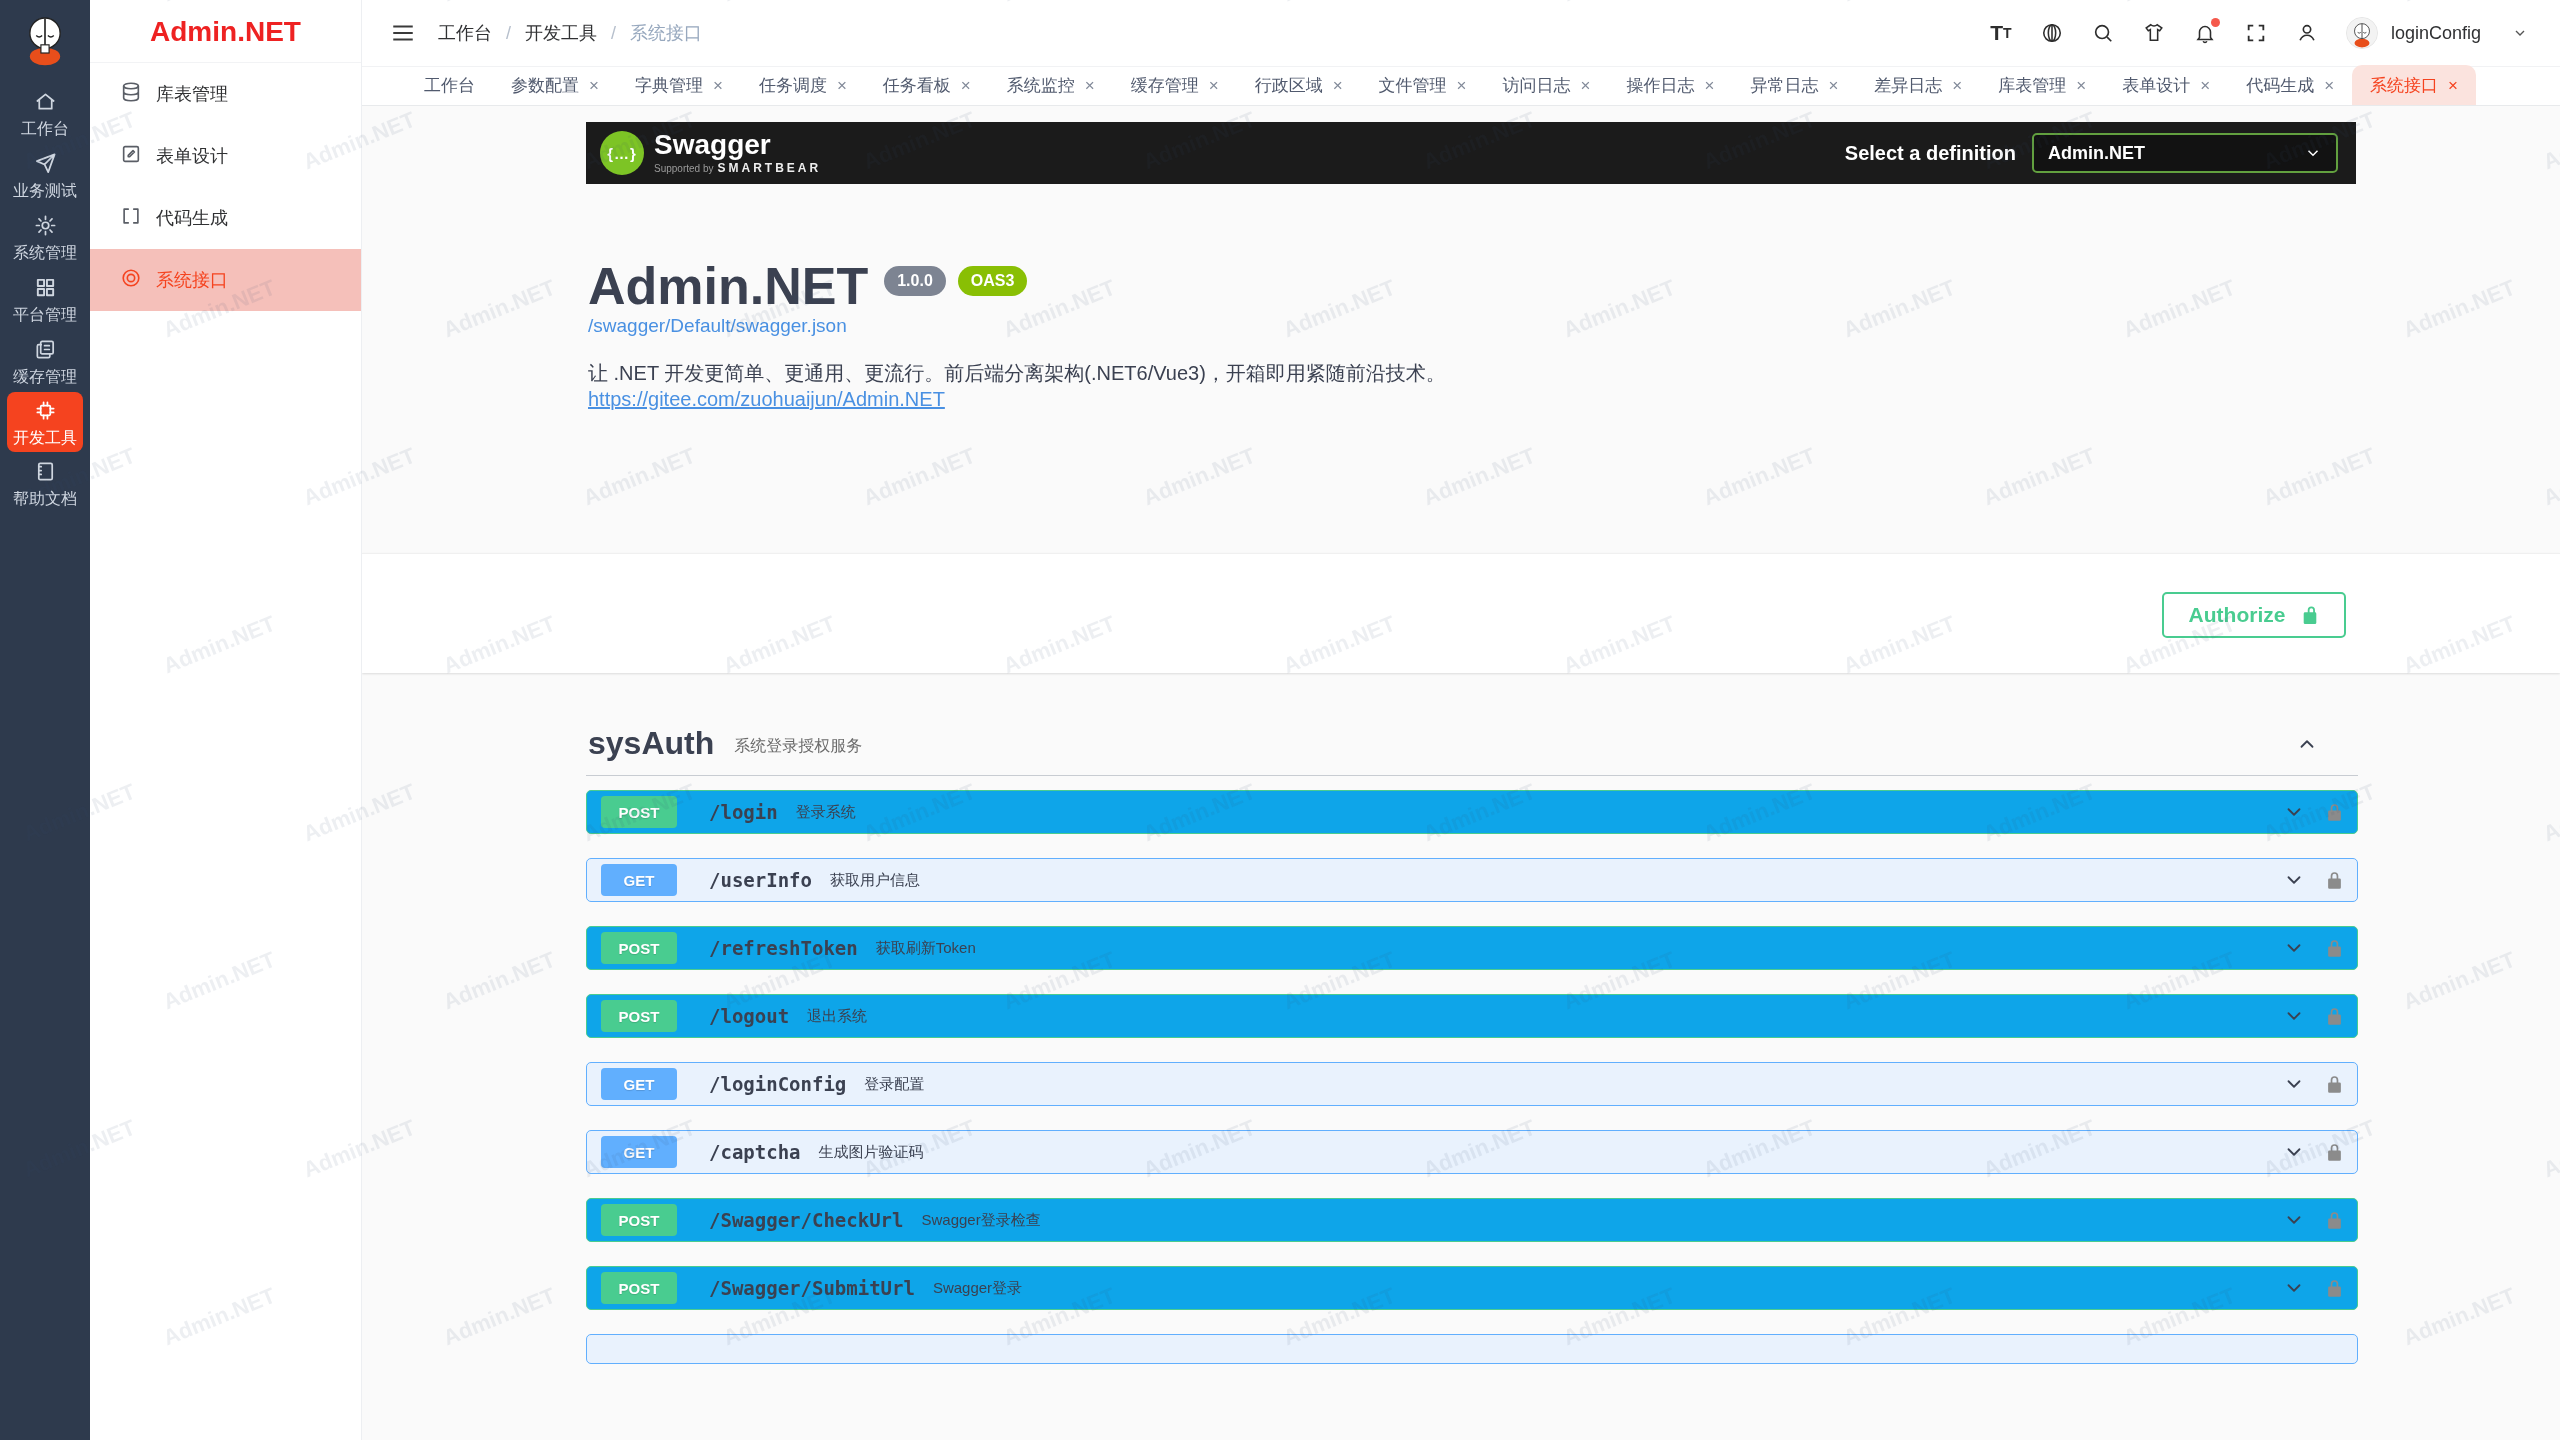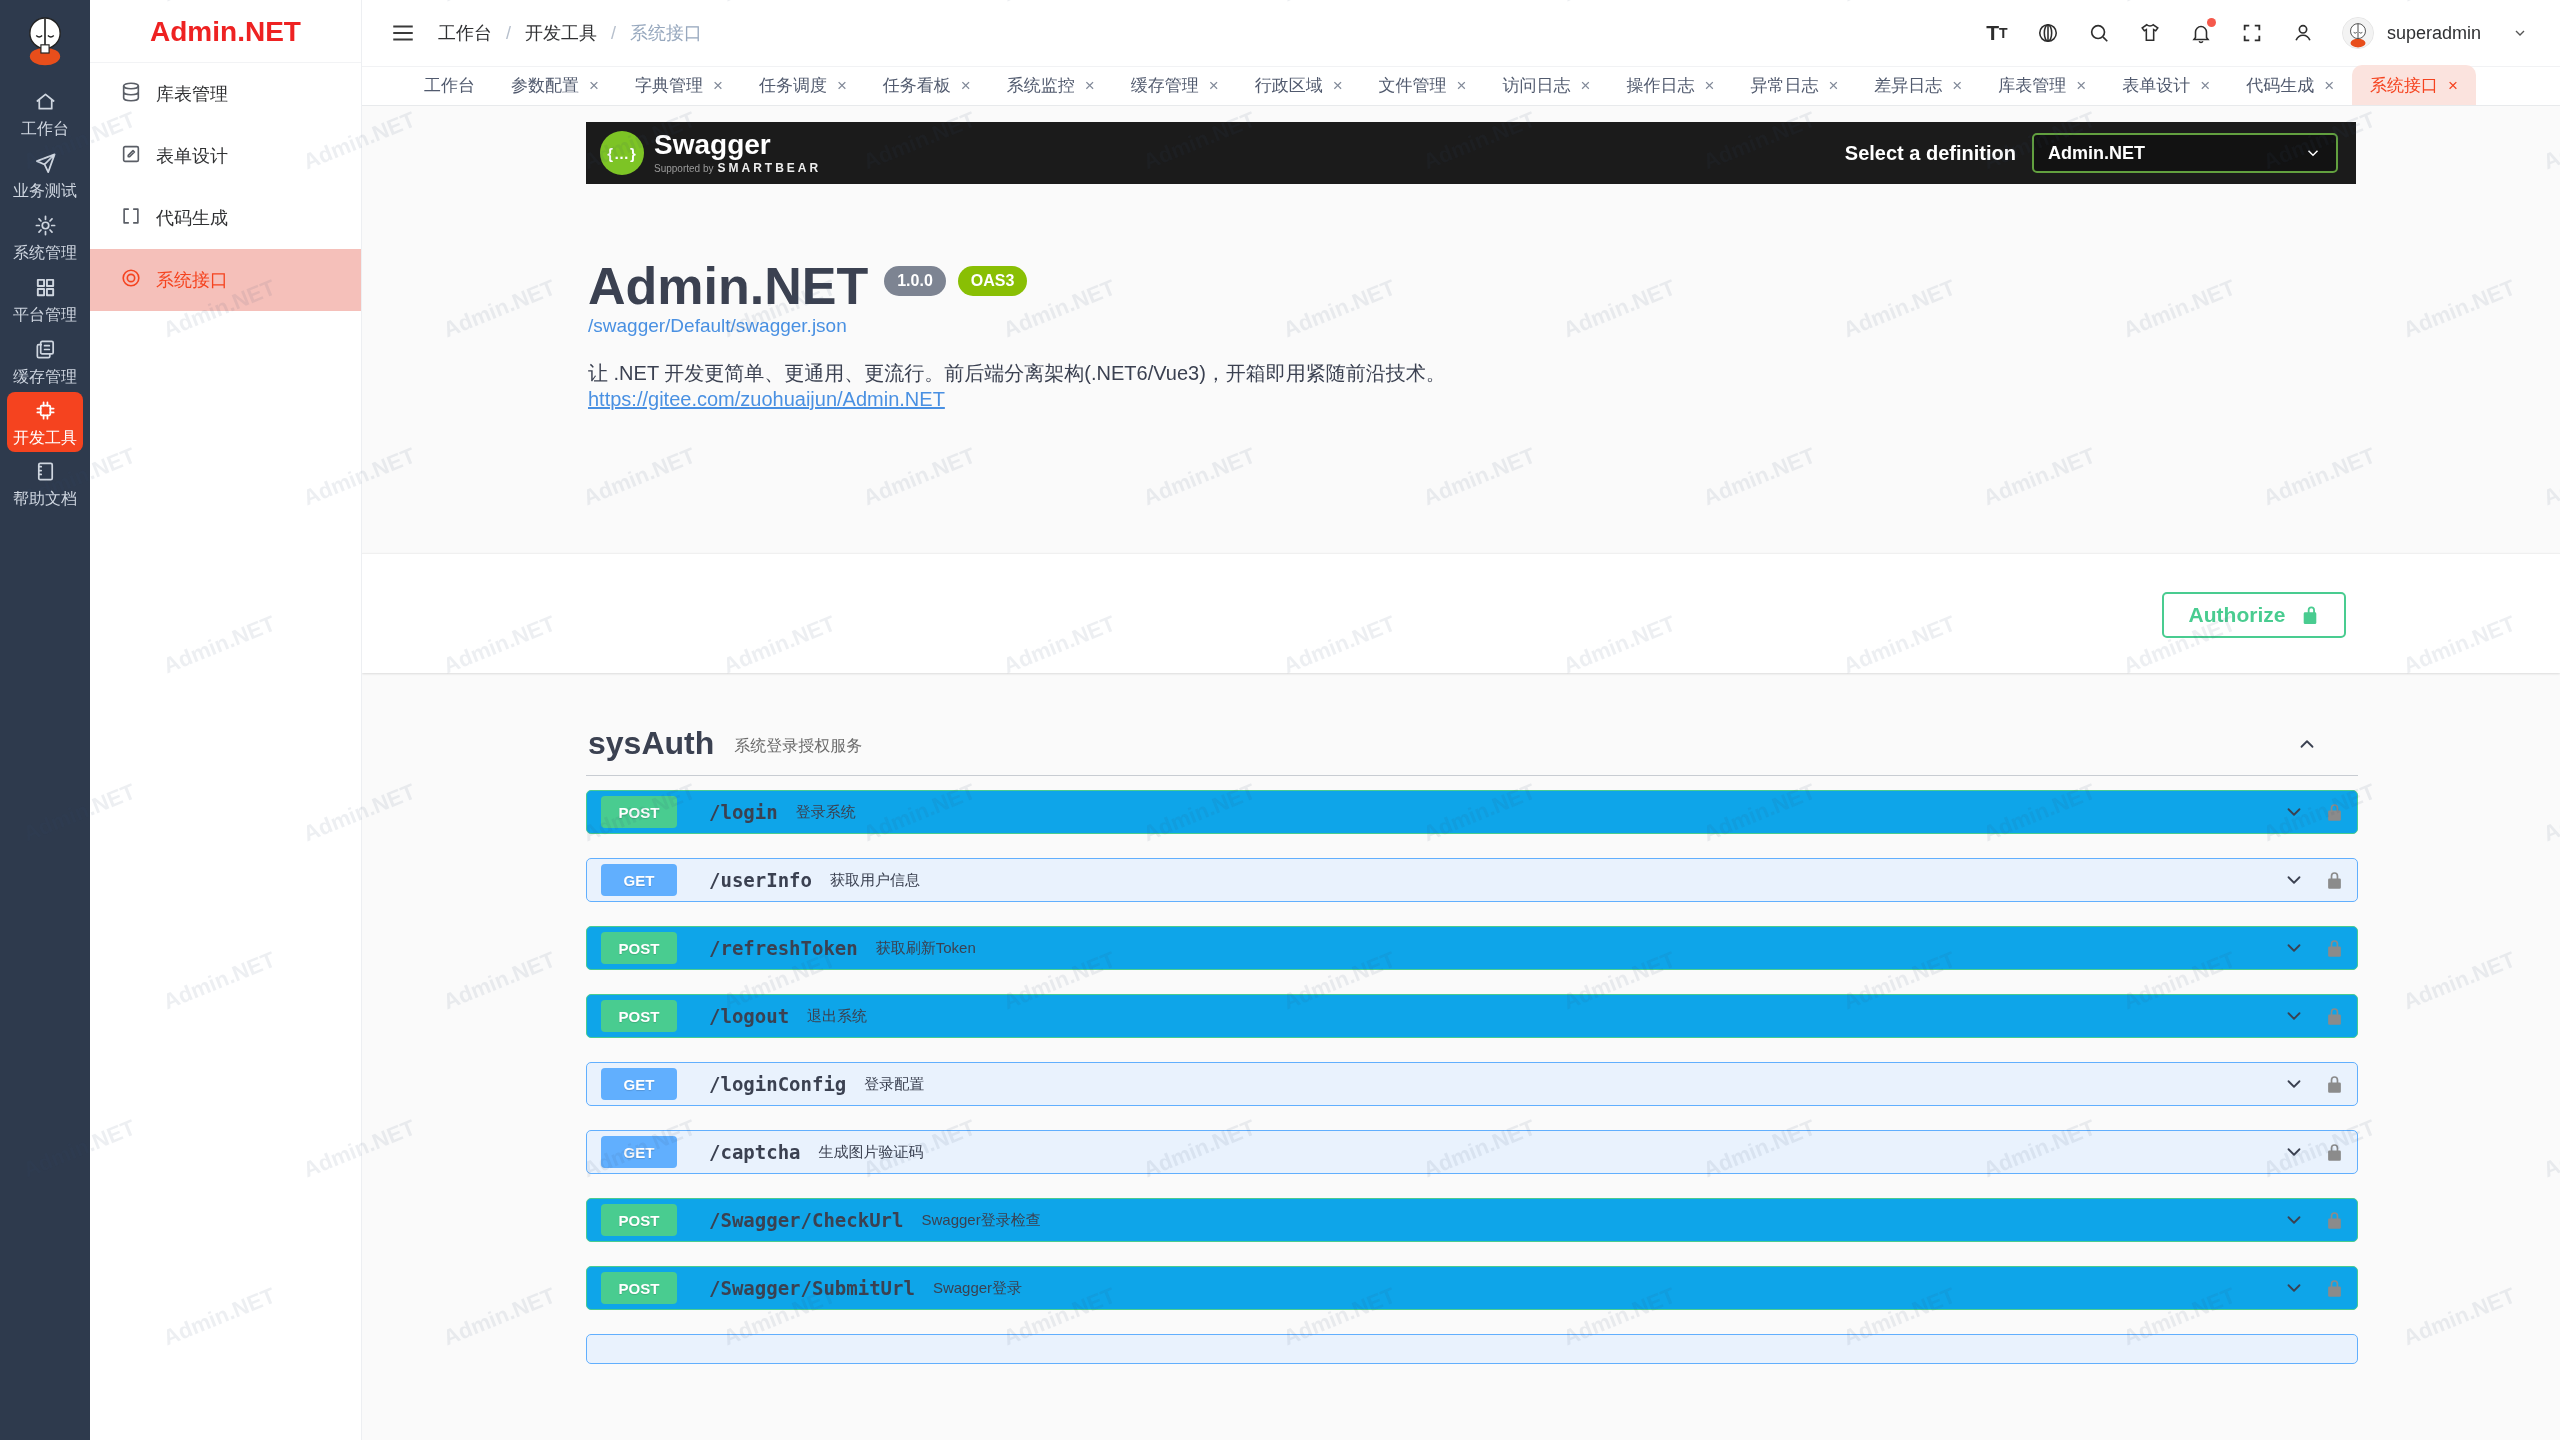--- a/index.html
+++ b/index.html
@@ -267,21 +267,21 @@
       </span>
       <span class="avatar">
         <svg viewBox="0 0 48 48">
           <circle cx="24" cy="24" r="24" fill="#f3f3f3"></circle>
           <ellipse cx="24" cy="40" rx="12" ry="7" fill="#e84e1b"></ellipse>
           <circle cx="24" cy="21" r="12" fill="#ffffff" stroke="#222" stroke-width="1.2"></circle>
           <path d="M24 9.5v23" stroke="#222" stroke-width="1.3" fill="none"></path>
           <path d="M17 23q2.5 2.5 5 0 M26 23q2.5 2.5 5 0" stroke="#222" stroke-width="1.2" fill="none"></path>
         </svg>
       </span>
-      <span class="username">superadmin</span>
+      <span class="username">loginConfig</span>
       <span class="ticon caret-down">
         <svg viewBox="0 0 24 24" fill="none" stroke="currentColor" stroke-width="2">
             <path d="M6 9l6 6 6-6"></path>
           </svg>
       </span>
     </div>
   </header>
 
   <div class="tabbar" id="tabbar">
       <div class="tab">

